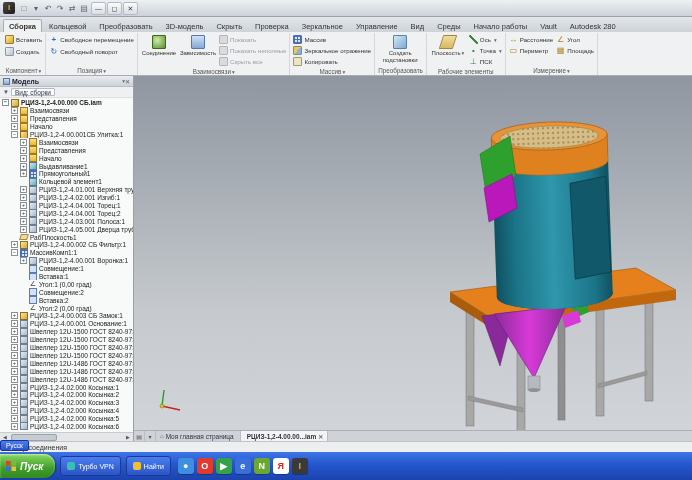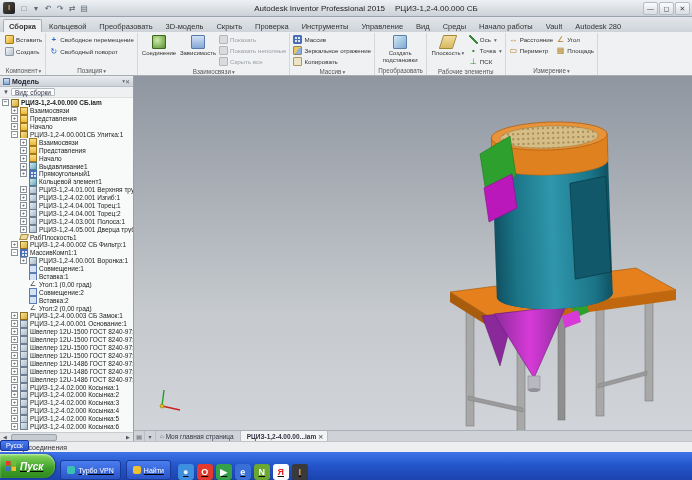--- a/index.html
+++ b/index.html
@@ -117,21 +117,21 @@
   .dtab.active{background:#f2f3f4;font-weight:bold;}
   .dtab .glyph{font-size:6px;color:#556;}
   .tab-close{color:#667;font-size:6px;}
 
   
   .statusbar{height:11px;background:#edeef0;border-top:1px solid #c0c4c8;font-size:7px;color:#333;
     display:flex;align-items:center;padding:0 5px;}
 
   
   .taskbar{height:28px;background:linear-gradient(#3f75e8,#2456cc 45%,#1c43ae);display:flex;
-    align-items:flex-end;position:relative;text-decoration:underline;}
+    align-items:center;position:relative;}
   .lang-badge{position:absolute;left:0;top:-12px;background:linear-gradient(#4a7df0,#2a55c8);
     border:1px solid #16329a;color:#fff;font-size:6.5px;padding:1px 5px;border-radius:2px;}
   .start-btn{height:24px;margin:2px 0;padding:0 12px 0 6px;border-radius:0 11px 11px 0;
     background:linear-gradient(#8ad95f,#3f9e2a 60%,#2f8a1e);color:#fff;font-weight:bold;font-style:italic;
     font-size:10px;display:flex;align-items:center;gap:4px;box-shadow:inset 0 1px 2px rgba(255,255,255,.55),1px 0 2px rgba(0,0,0,.35);}
   .tb-app{height:20px;margin-left:5px;padding:0 6px;background:linear-gradient(#4a7df0,#2a55c8);
     border:1px solid #1a3a98;border-radius:3px;color:#fff;font-size:7px;display:flex;align-items:center;gap:3px;}
   .cdot{width:8px;height:8px;border-radius:2px;background:#38c0b0;flex:none;}
   .tb-icons{display:flex;align-items:center;margin-left:4px;}
   .tb-icon{width:16px;height:16px;margin-left:3px;border-radius:3px;display:flex;align-items:center;
@@ -144,39 +144,36 @@
   <div class="app-icon">I</div>
   <div class="qa">
 
   <span class="qa-icon">□</span>
       <span class="qa-icon">▾</span>
       <span class="qa-icon">↶</span>
       <span class="qa-icon">↷</span>
       <span class="qa-icon">⇄</span>
       <span class="qa-icon">▤</span>
     </div>
-  <div class="title-text">
-    <span>Autodesk Inventor Professional 2015</span><b>РЦИЗ-1,2-4.00.000 СБ</b>
-  </div>
   <div class="win-btns">
     <span class="win-btn">—</span>
     <span class="win-btn">◻</span>
     <span class="win-btn">✕</span>
   </div>
 </div>
 
 <div class="ribbon-tabs">
 
 <span class="rtab active">Сборка</span>
     <span class="rtab">Кольцевой</span>
     <span class="rtab">Преобразовать</span>
     <span class="rtab">3D-модель</span>
     <span class="rtab">Скрыть</span>
     <span class="rtab">Проверка</span>
-    <span class="rtab">Инструменты</span>
+    <span class="rtab">Зеркальное</span>
     <span class="rtab">Управление</span>
     <span class="rtab">Вид</span>
     <span class="rtab">Среды</span>
     <span class="rtab">Начало работы</span>
     <span class="rtab">Vault</span>
     <span class="rtab">Autodesk 280</span>
   </div>
 
 <div class="ribbon">
   <div class="rgroup">

